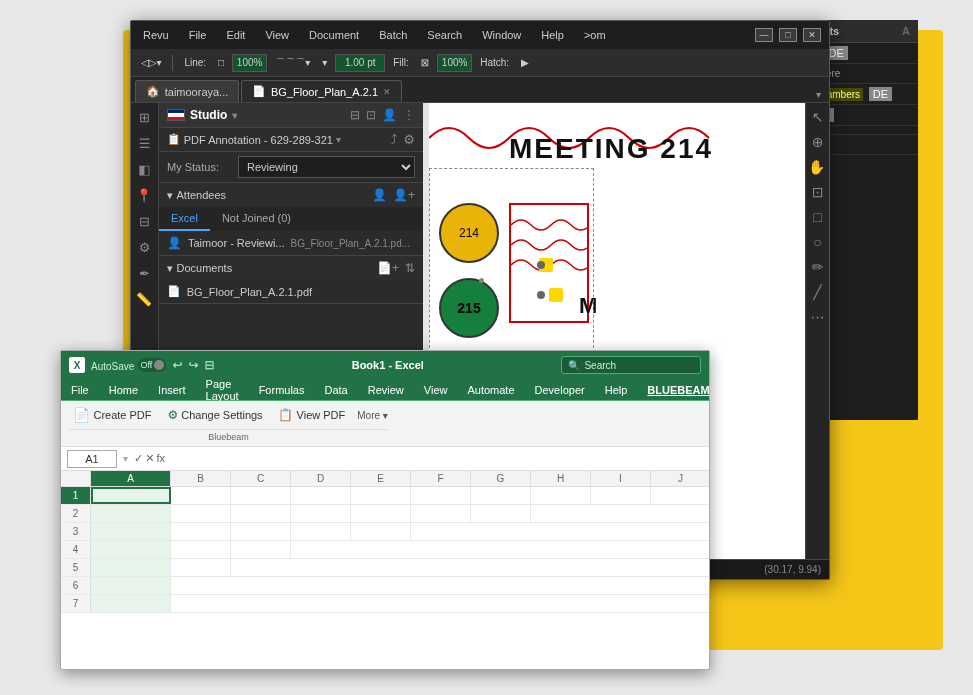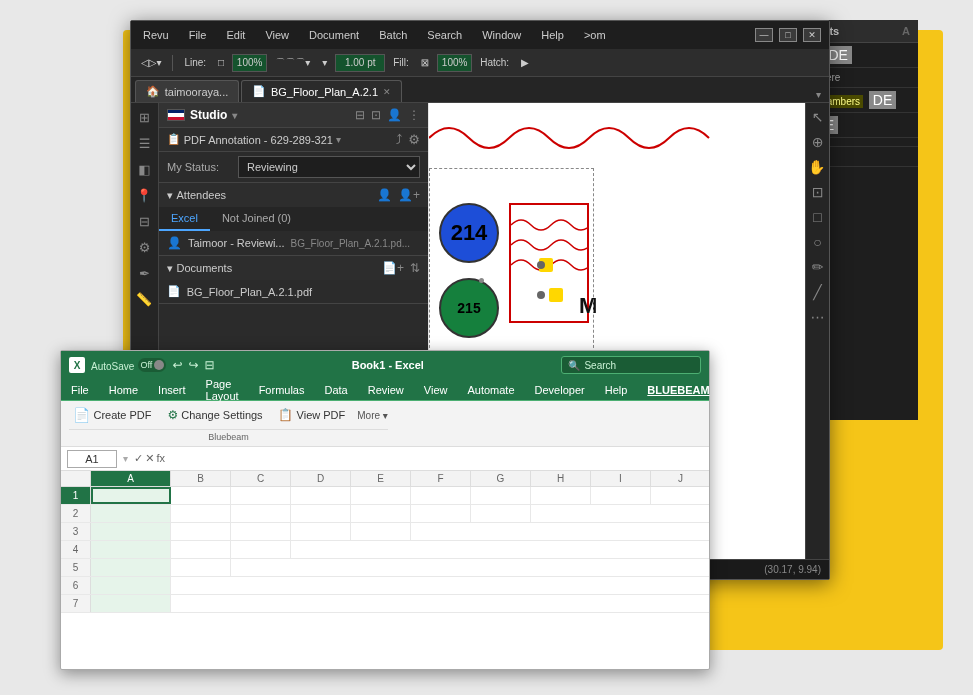--- a/index.html
+++ b/index.html
@@ -164,21 +164,21 @@
       display: flex;
       align-items: center;
       justify-content: center;
       cursor: pointer;
     }
 
     
     .studio-panel {
       width: 270px;
       background: #2b2b2b;
-      border-right: 1px solid #e5e5e5;
+      border-right: 6px solid #e5e5e5;
       display: flex;
       flex-direction: column;
       flex-shrink: 0;
       overflow: hidden;
     }
     .studio-header {
       background: #333;
       padding: 5px 8px;
       display: flex;
       align-items: center;
@@ -357,26 +357,26 @@
       letter-spacing: 2px;
     }
     .room-circle-214 {
       position: absolute;
       top: 100px;
       left: 10px;
       width: 60px;
       height: 60px;
       border-radius: 50%;
       border: 2px solid #333;
-      background: #1d4ed8;
+      background: #eab308;
       display: flex;
       align-items: center;
       justify-content: center;
-      font-size: 22px;
-      font-weight: bold;
+      font-size: 12px;
+      font-weight: normal;
     }
     .room-circle-215 {
       position: absolute;
       top: 175px;
       left: 10px;
       width: 60px;
       height: 60px;
       border-radius: 50%;
       border: 2px solid #333;
       background: #15803d;
@@ -732,21 +732,21 @@
       color: #aaa;
     }
     .dark-panel-row .highlight {
       background: #4a4a00;
       color: #ffff88;
       padding: 1px 3px;
     }
     .dark-panel-row .de-badge {
       background: #888;
       color: #fff;
-      font-size: 14px;
+      font-size: 11px;
       padding: 1px 4px;
       margin-left: 3px;
     }
   </style>
 </head>
 <body>
 
 <div class="yellow-accent"></div>
 
 <div class="dark-panel">
@@ -918,20 +918,21 @@
     </div>
 
     <div class="pdf-area">
       <div class="pdf-canvas">
 
         <div style="position:absolute;top:10px;left:0;right:0;height:50px;overflow:hidden;">
           <svg width="100%" height="50">
             <path d="M0,25 Q20,5 40,25 Q60,45 80,25 Q100,5 120,25 Q140,45 160,25 Q180,5 200,25 Q220,45 240,25 Q260,5 280,25" stroke="#cc0000" stroke-width="2" fill="none"></path>
           </svg>
         </div>
+        <div class="meeting-title">MEETING  214</div>
         <div class="room-circle-214">214</div>
         <div class="room-circle-215">215</div>
         <div class="red-box">
           
           <svg width="100%" height="100%">
             <path d="M0,20 Q10,10 20,20 Q30,30 40,20 Q50,10 60,20 Q70,30 80,20" stroke="#cc0000" stroke-width="1.5" fill="none"></path>
             <path d="M0,40 Q10,30 20,40 Q30,50 40,40 Q50,30 60,40 Q70,50 80,40" stroke="#cc0000" stroke-width="1.5" fill="none"></path>
             <path d="M0,60 Q10,50 20,60 Q30,70 40,60 Q50,50 60,60 Q70,70 80,60" stroke="#cc0000" stroke-width="1.5" fill="none"></path>
           </svg>
         </div>

